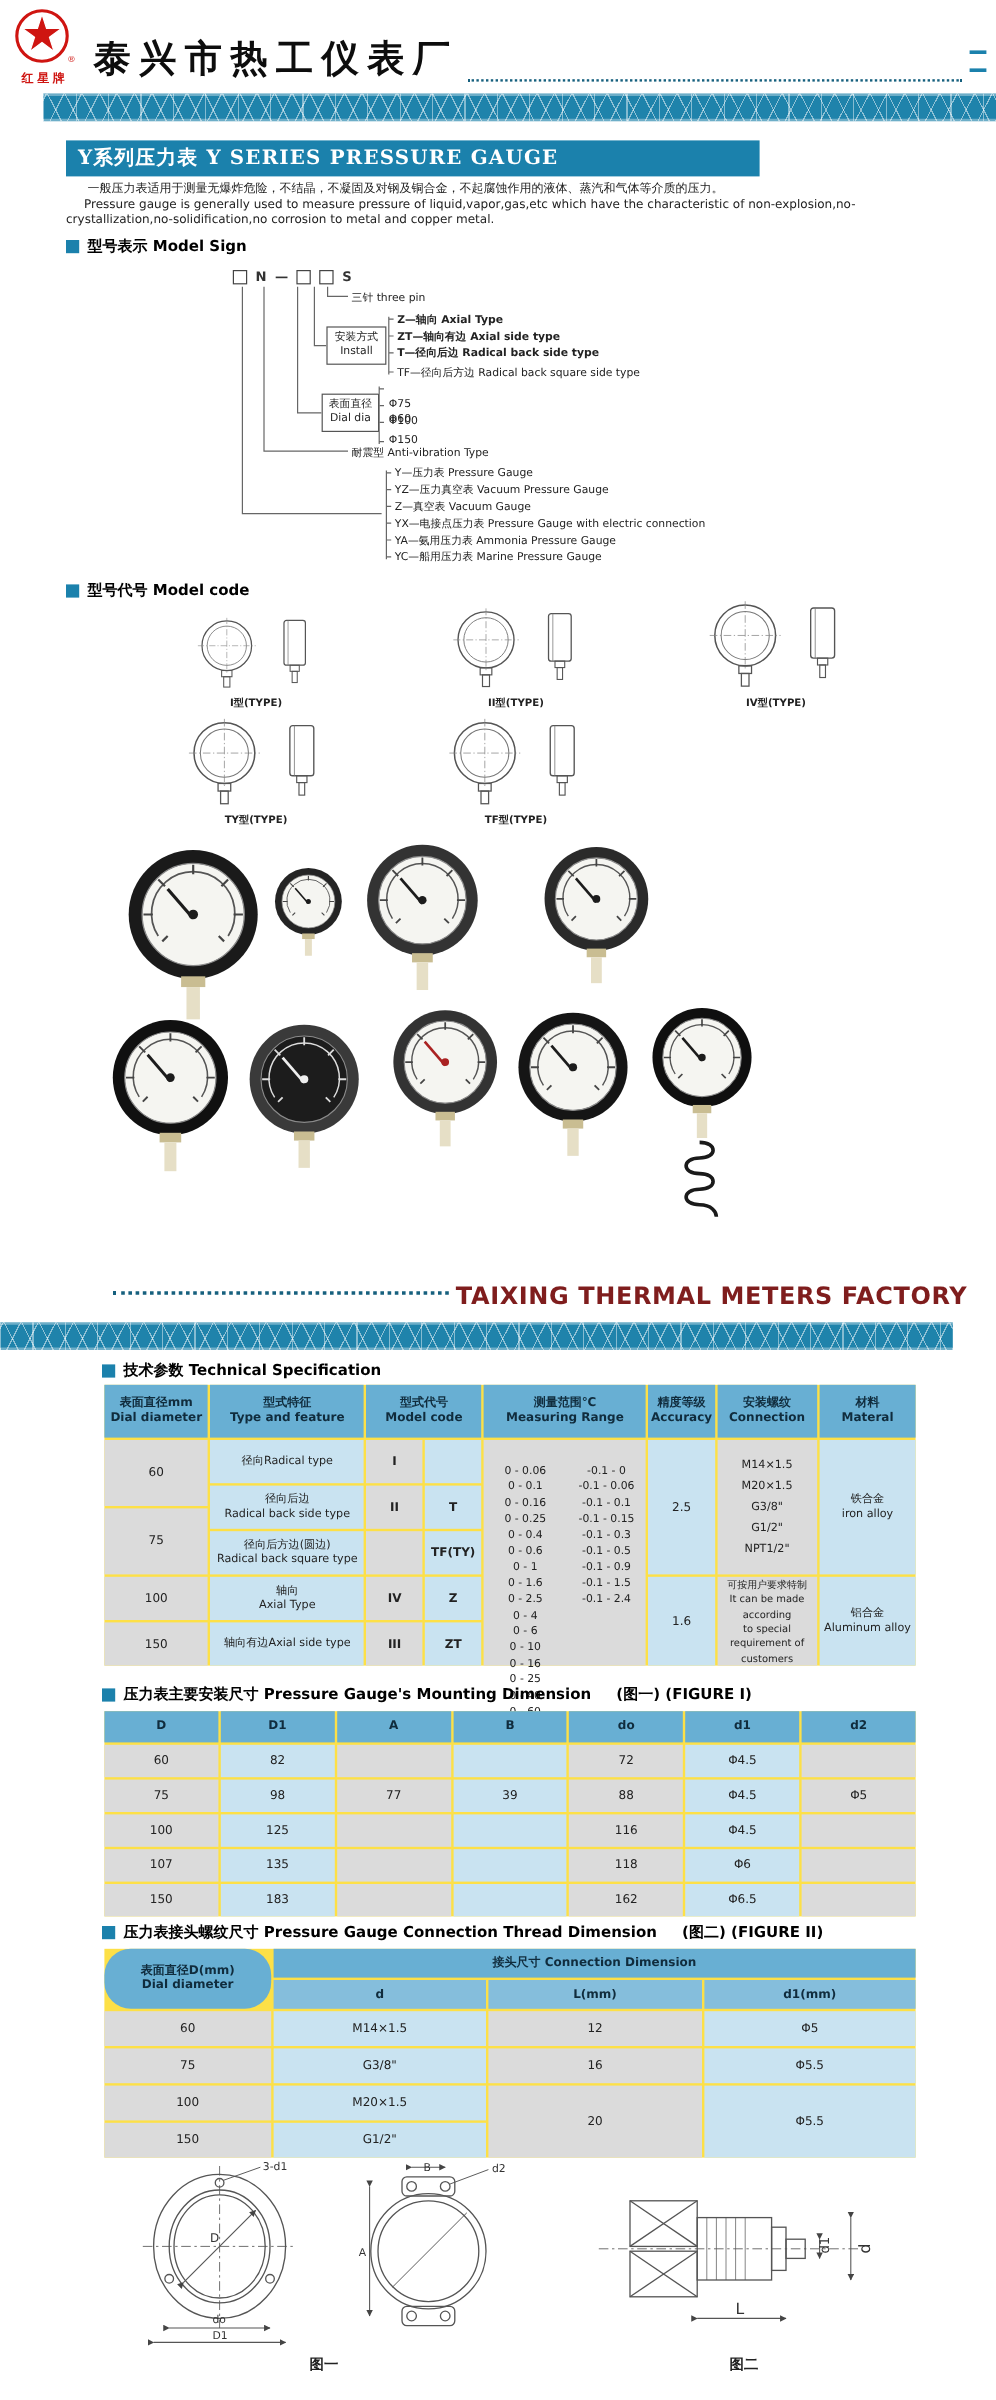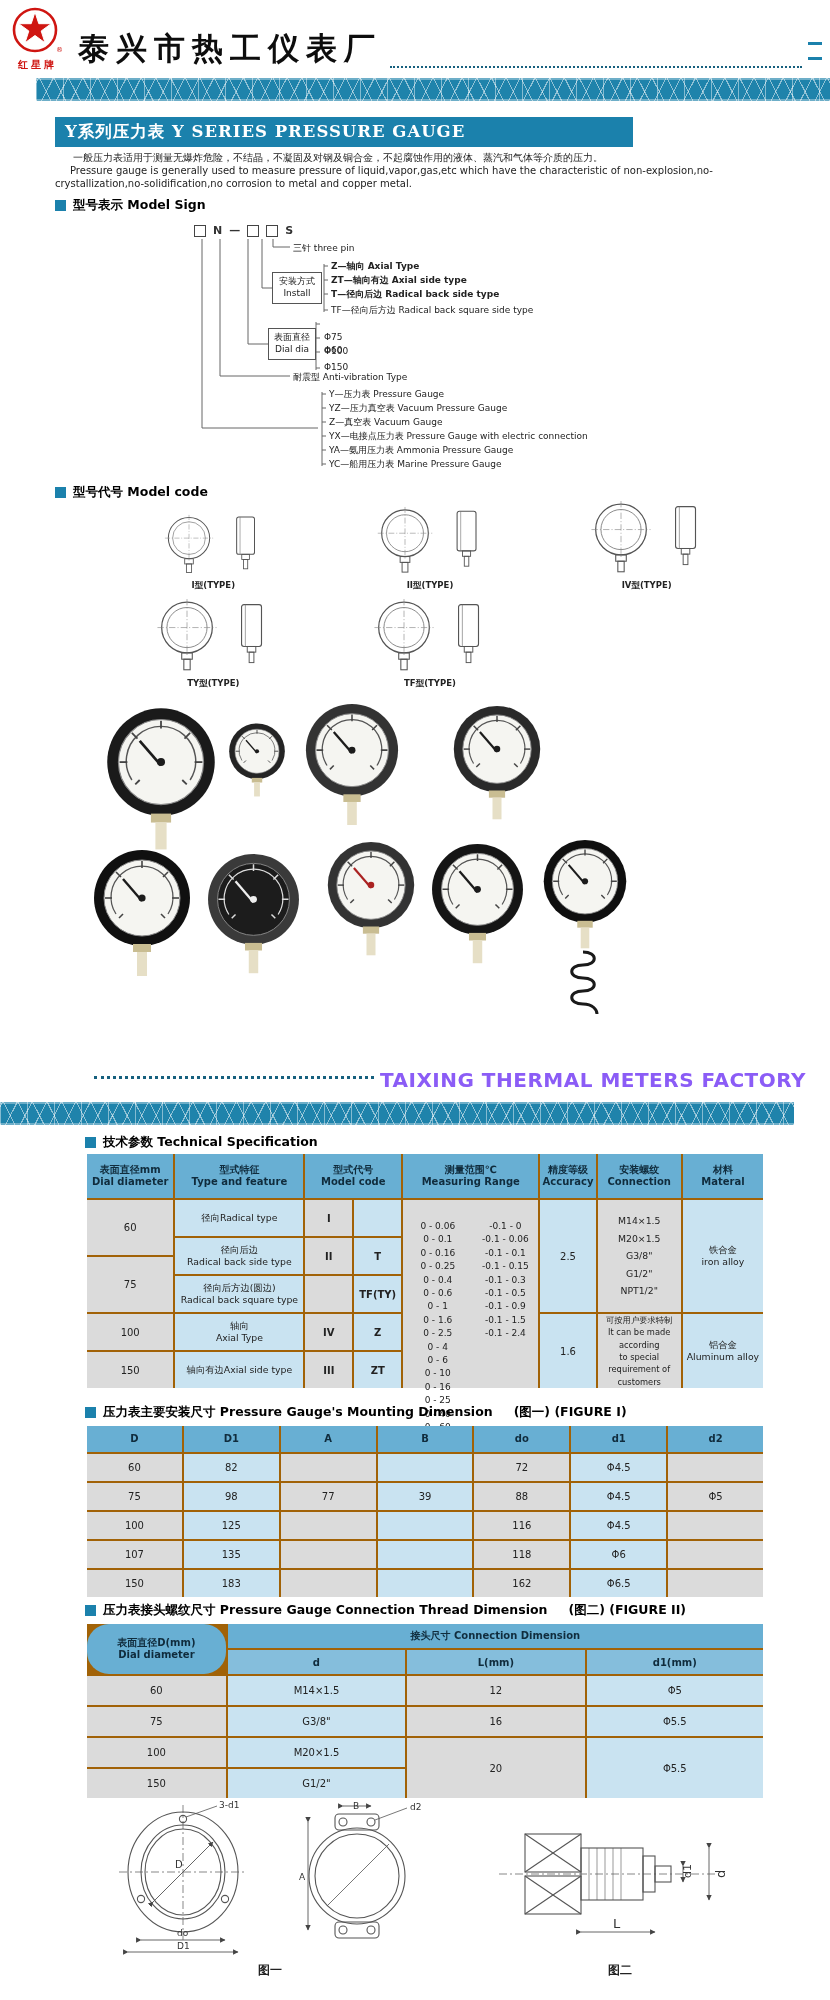--- a/index.html
+++ b/index.html
@@ -37,23 +37,23 @@
     line-height:1.35;color:#222;padding-top:2px;background:#fff;}
   .ms-opt{position:absolute;font-size:9px;color:#222;white-space:nowrap;}
   
   .dwg-grid{display:grid;grid-template-columns:repeat(3,1fr);row-gap:6px;}
   .dwg-cell{display:flex;flex-direction:column;align-items:center;justify-content:flex-end;}
   .dwg-views{display:flex;align-items:center;gap:14px;}
   .dwg-label{font-size:8.5px;color:#222;margin-top:4px;font-weight:bold;}
   
   .gauge{position:absolute;}
   
-  .banner-text{font-size:20px;font-weight:bold;color:#8b5cf6;letter-spacing:0.5px;white-space:nowrap;}
-  
-  .grid{display:grid;gap:2px;background:#a16207;}
+  .banner-text{font-size:20px;font-weight:bold;color:#7f1d1d;letter-spacing:0.5px;white-space:nowrap;}
+  
+  .grid{display:grid;gap:2px;background:#fde047;}
   .grid div{display:flex;align-items:center;justify-content:center;text-align:center;}
   .h{background:#68afd3;color:#102c3d;font-weight:600;font-size:10px;line-height:1.25;}
   .h2{background:#85bedc;color:#102c3d;font-weight:600;font-size:10px;}
   .g{background:#dbdbdb;font-size:10px;}
   .b{background:#c9e3f1;font-size:10px;}
   .spec{grid-template-columns:83fr 123fr 45fr 45fr 130fr 53fr 80fr 77fr;
         grid-template-rows:44px repeat(10,17px);}
   .spec .rng{font-size:9px;line-height:13.4px;align-items:flex-start;padding-top:20px;}
   .spec .typ{font-size:9.3px;line-height:1.25;}
   .spec .thr{font-size:9.3px;line-height:1.9;}

